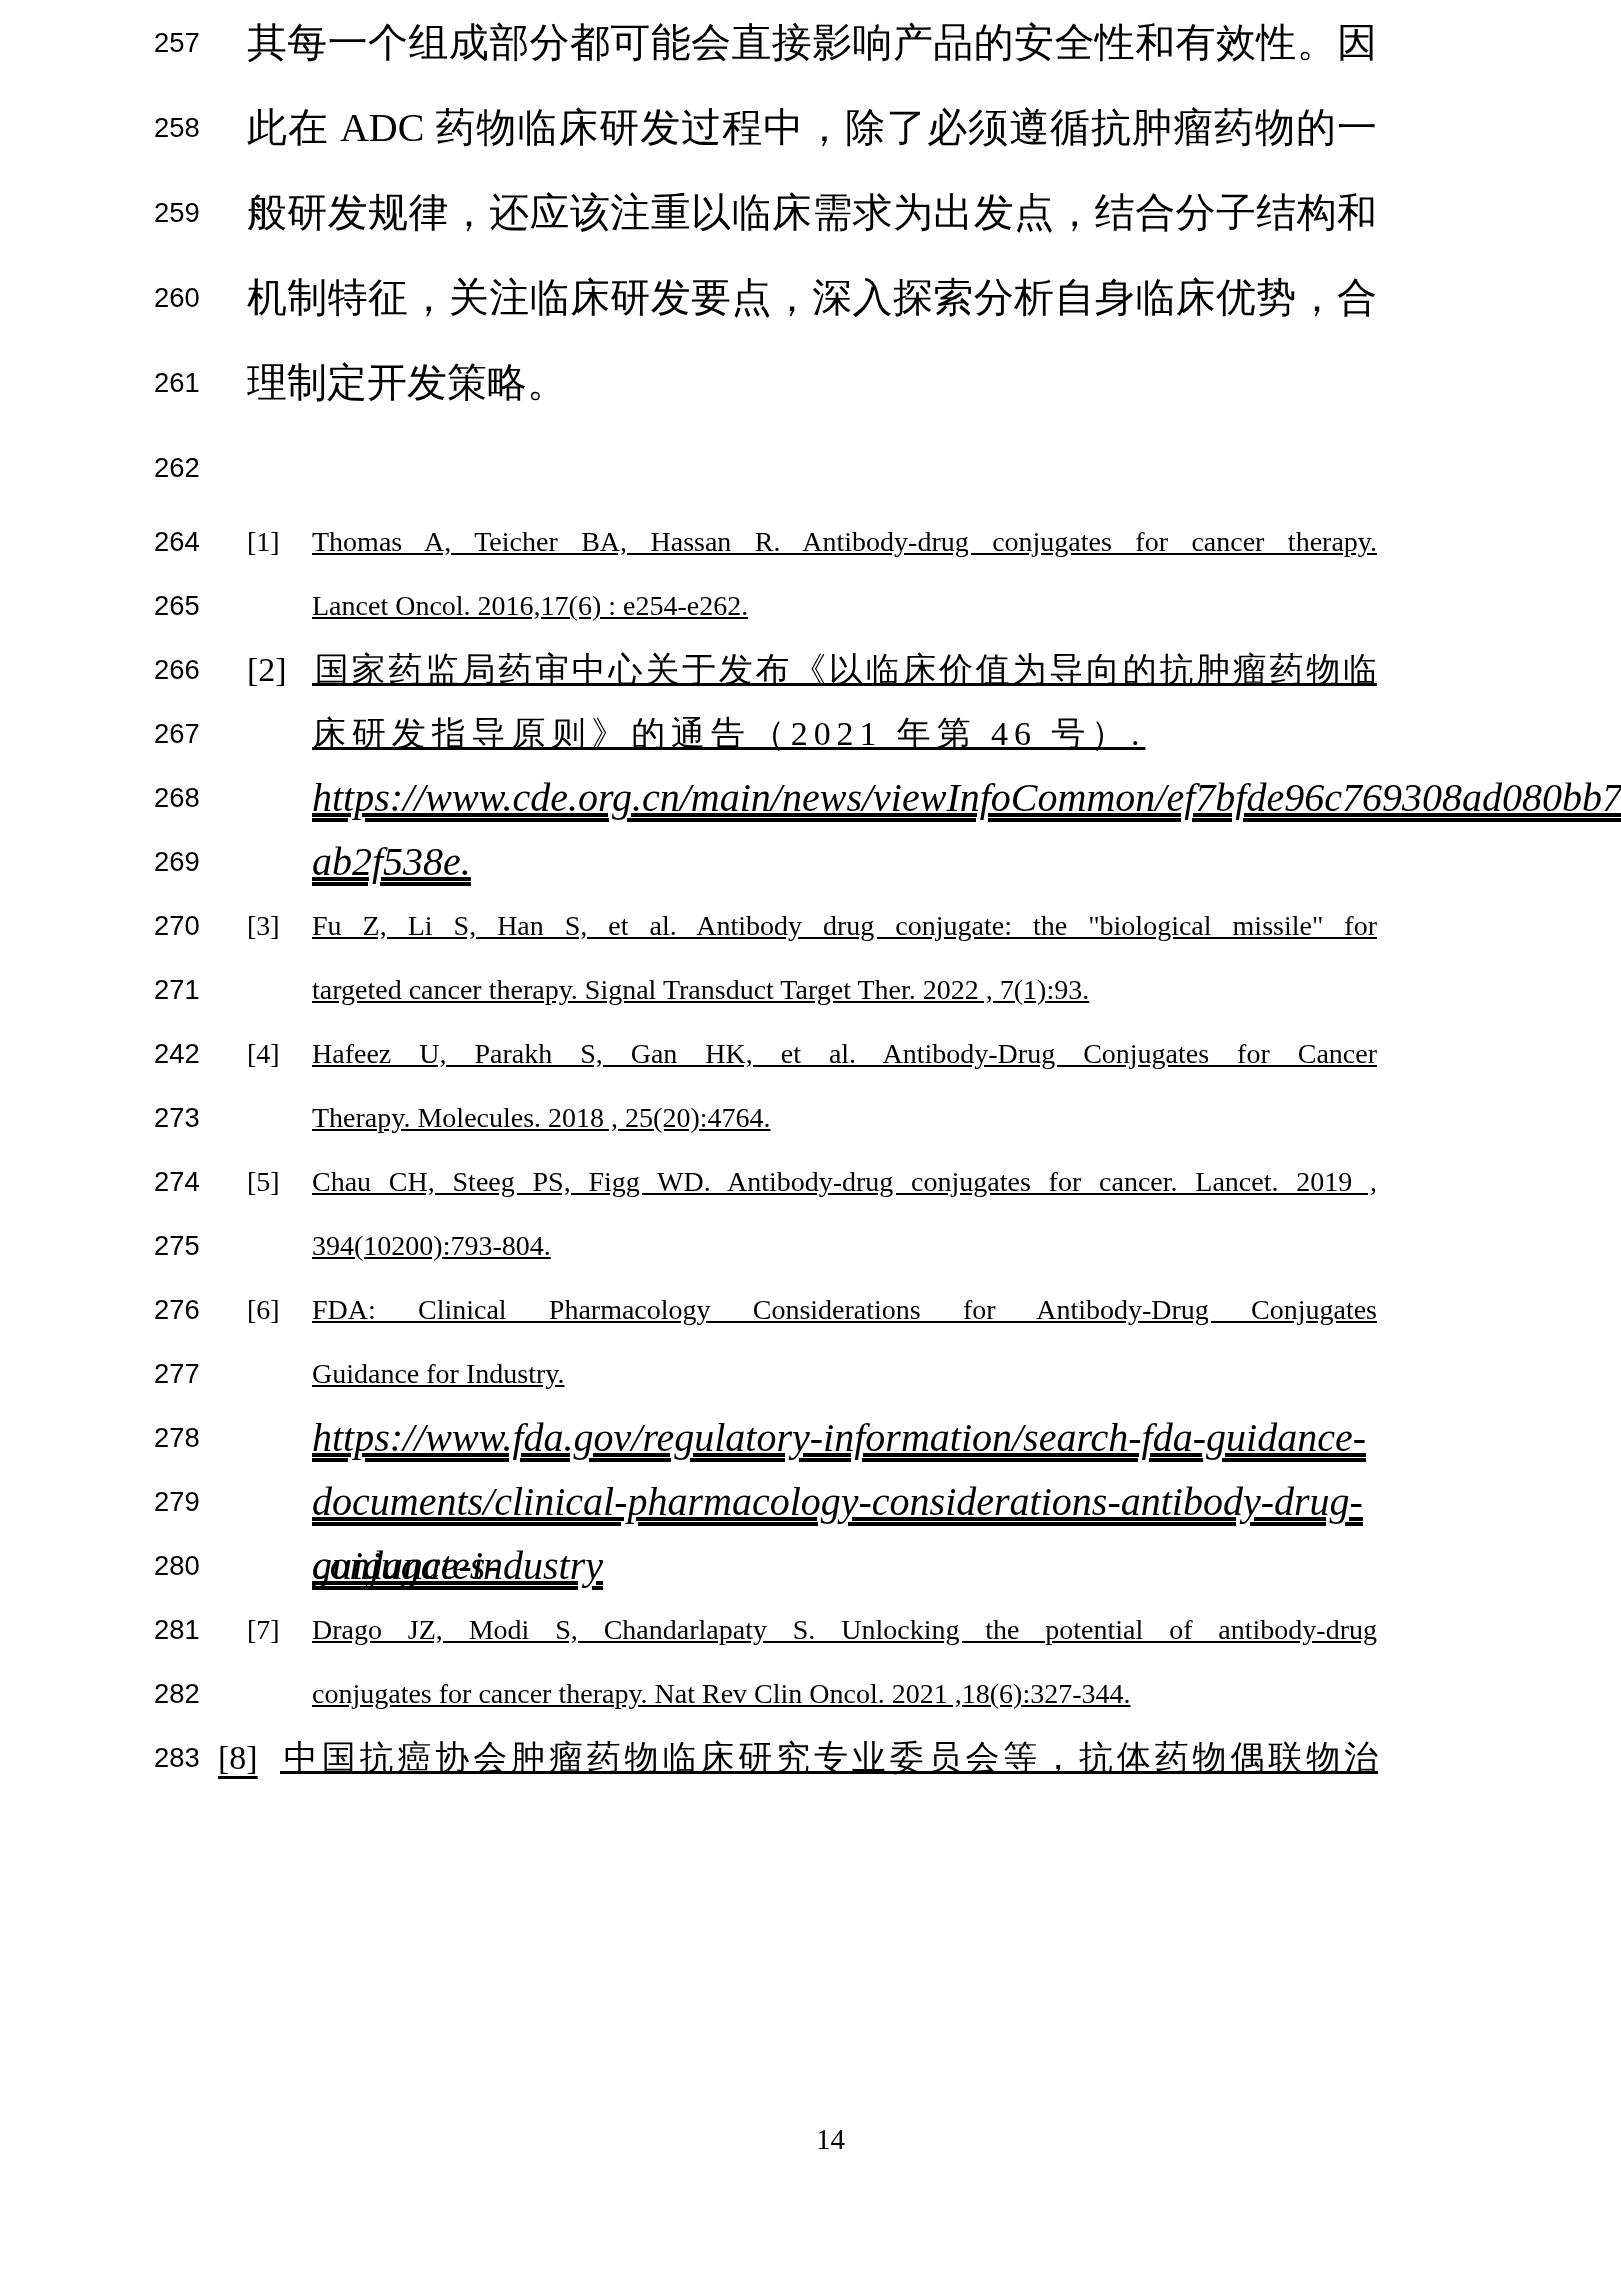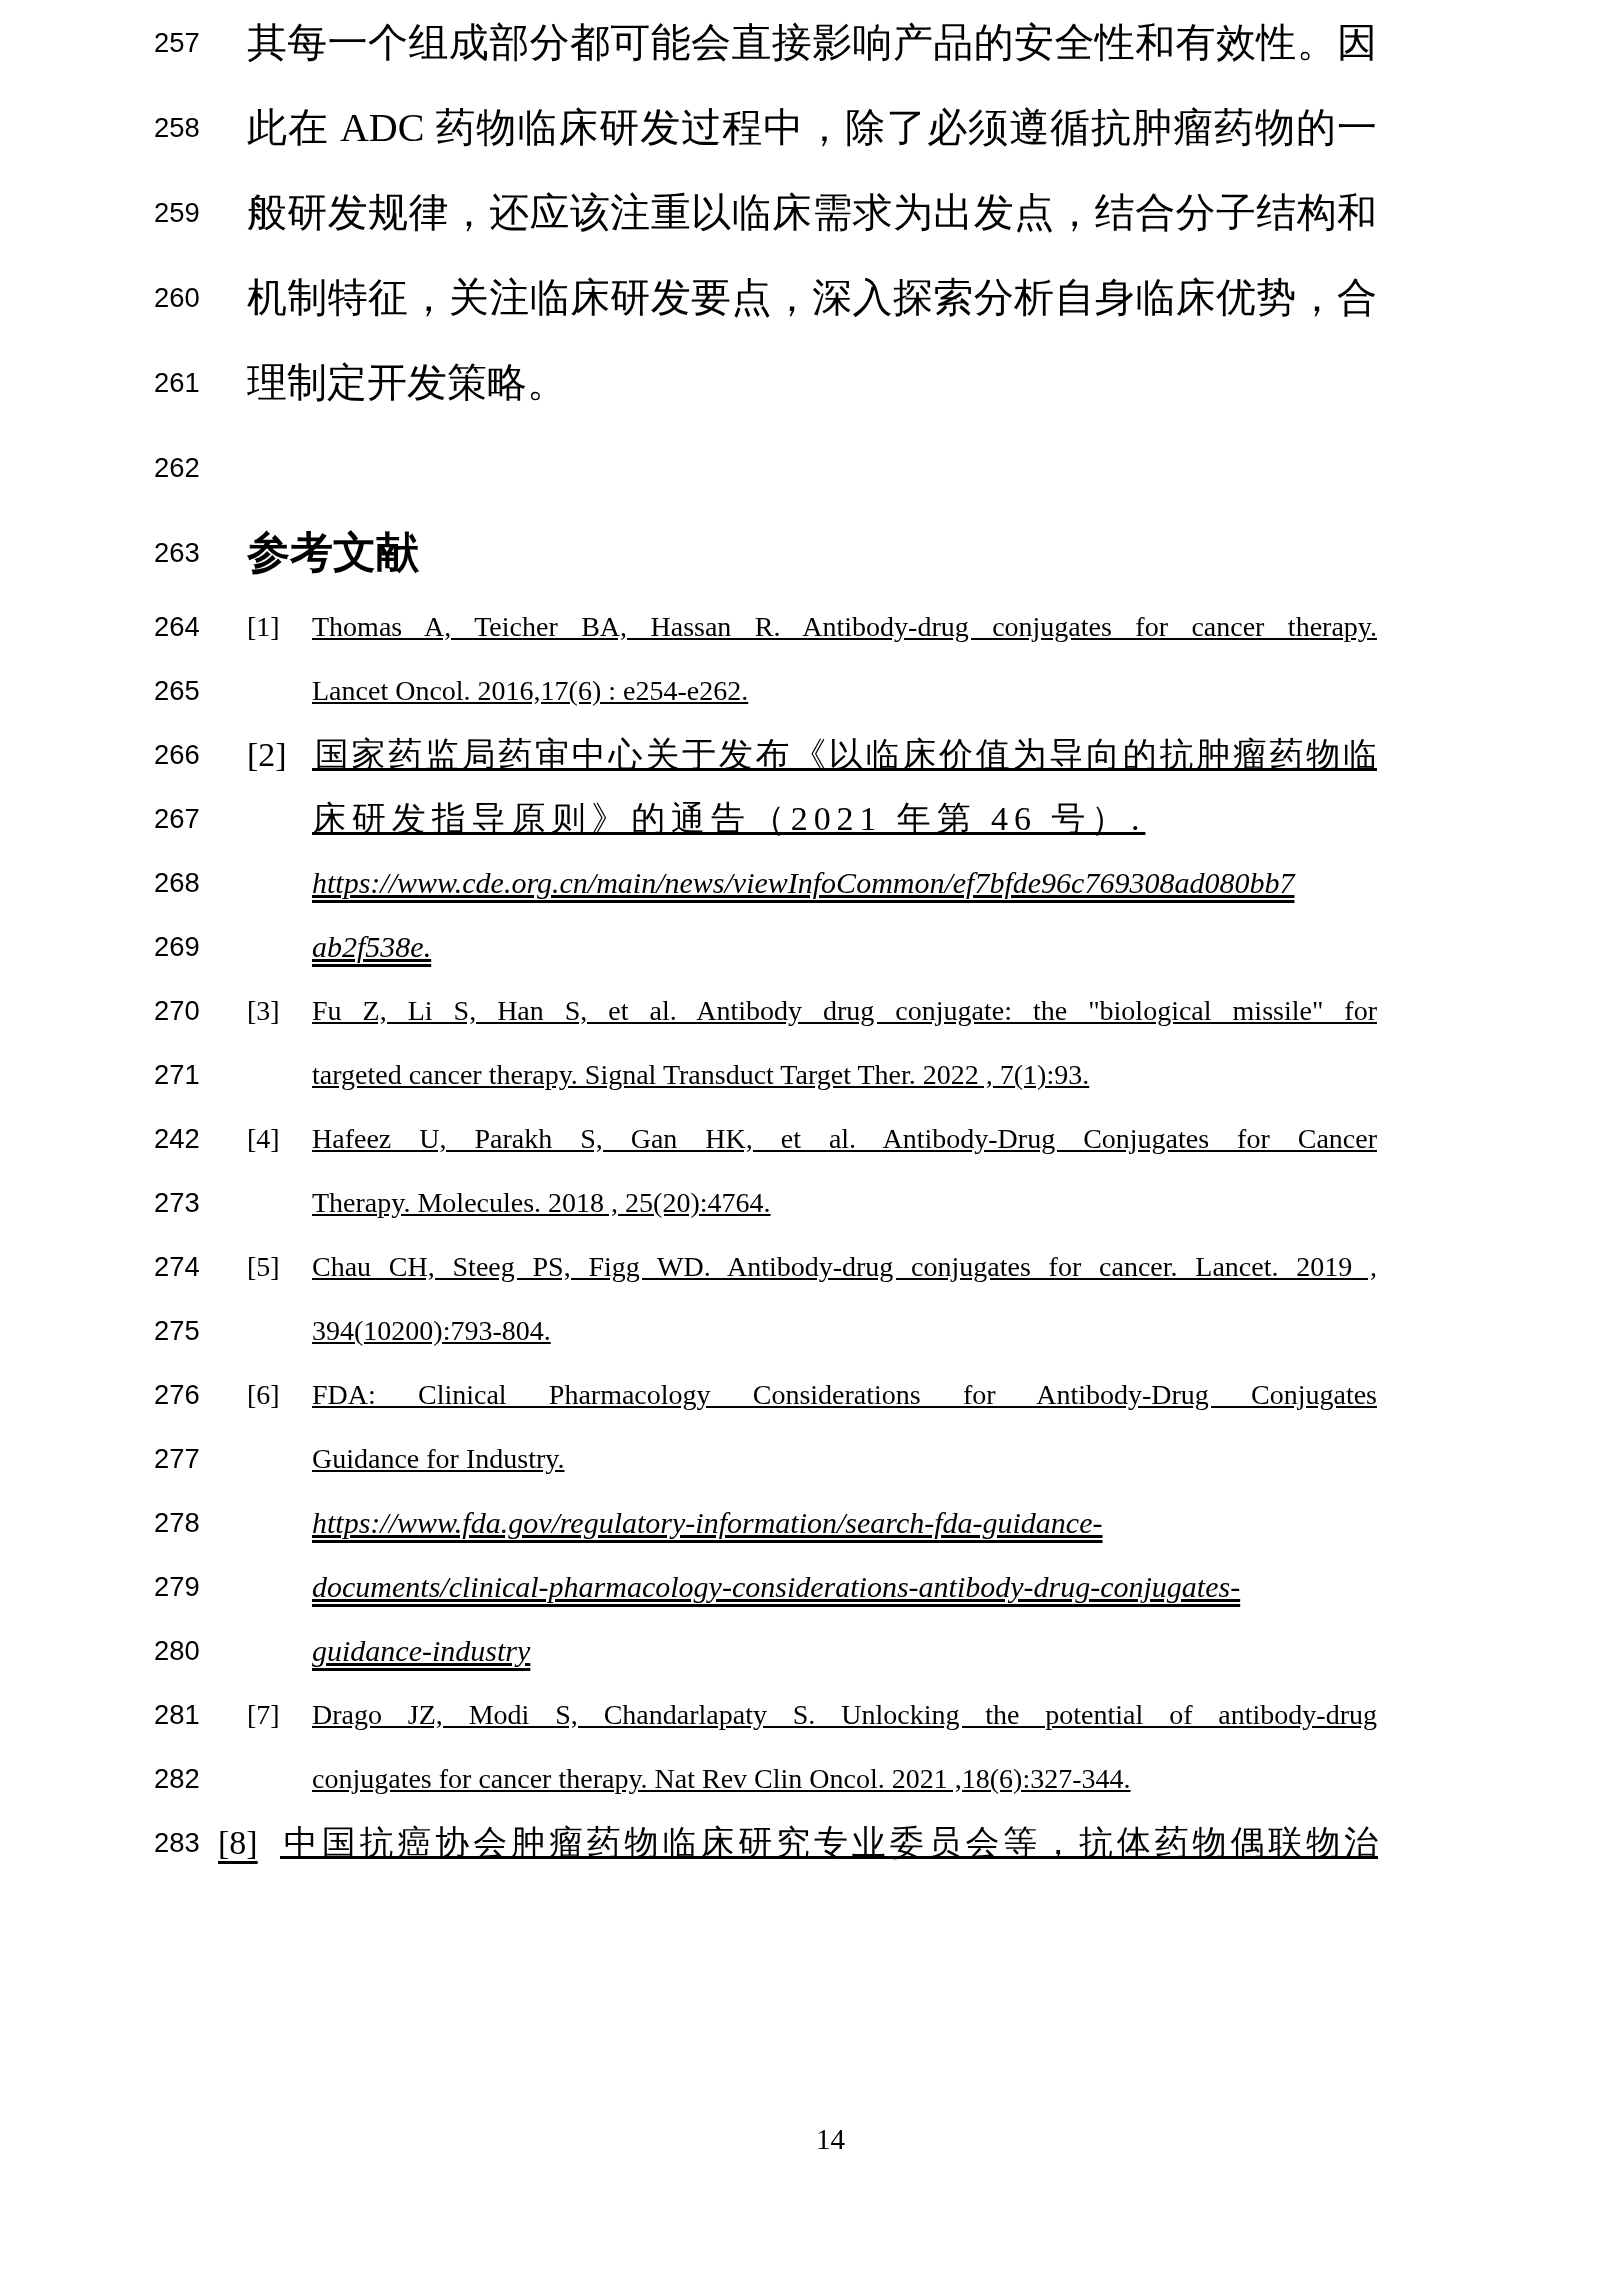--- a/index.html
+++ b/index.html
@@ -50,21 +50,21 @@
   }
   .ref-row .content.hang{
     box-sizing:border-box;
     padding-left:65px;
   }
   .marker{display:inline-block;width:65px;}
   .marker.marker-underline{text-decoration:underline;text-underline-offset:6.9px;}
   .lang-cjk{font-size:34px;}
   .lang-latin{font-size:28px;}
   .lang-url{
-    font-size:30px;
+    font-size:40px;
     font-style:italic;
     text-decoration:underline;
     text-underline-offset:6.9px;
   }
   .justify{text-align:justify;text-align-last:justify;}
   .spread{letter-spacing:5.9px;}
   .outdent .content{margin-left:218px;width:1160px;}
   .outdent .marker{width:62px;}
   
   .page-number{
@@ -110,24 +110,20 @@
     <span class="num">261</span>
     <span class="content">理制定开发策略。</span>
   </div>
 
   <div class="row para-row">
     <span class="num">262</span>
     <span class="content"></span>
   </div>
 </section>
 
-  <div class="heading-row">
-    <span class="num">263</span>
-    <h2 class="heading-text">参考文献</h2>
-  </div>
 
   <section class="ref-block" id="ref-block">
   <div class="row ref-row">
     <span class="num">264</span>
     <span class="content lang-latin justify"><span class="marker">[1]</span><span class="ref-text">Thomas A, Teicher BA, Hassan R. Antibody-drug conjugates for cancer therapy.</span></span>
   </div>
 
   <div class="row ref-row">
     <span class="num">265</span>
     <span class="content lang-latin hang"><span class="ref-text">Lancet Oncol. 2016,17(6) : e254-e262.</span></span>

